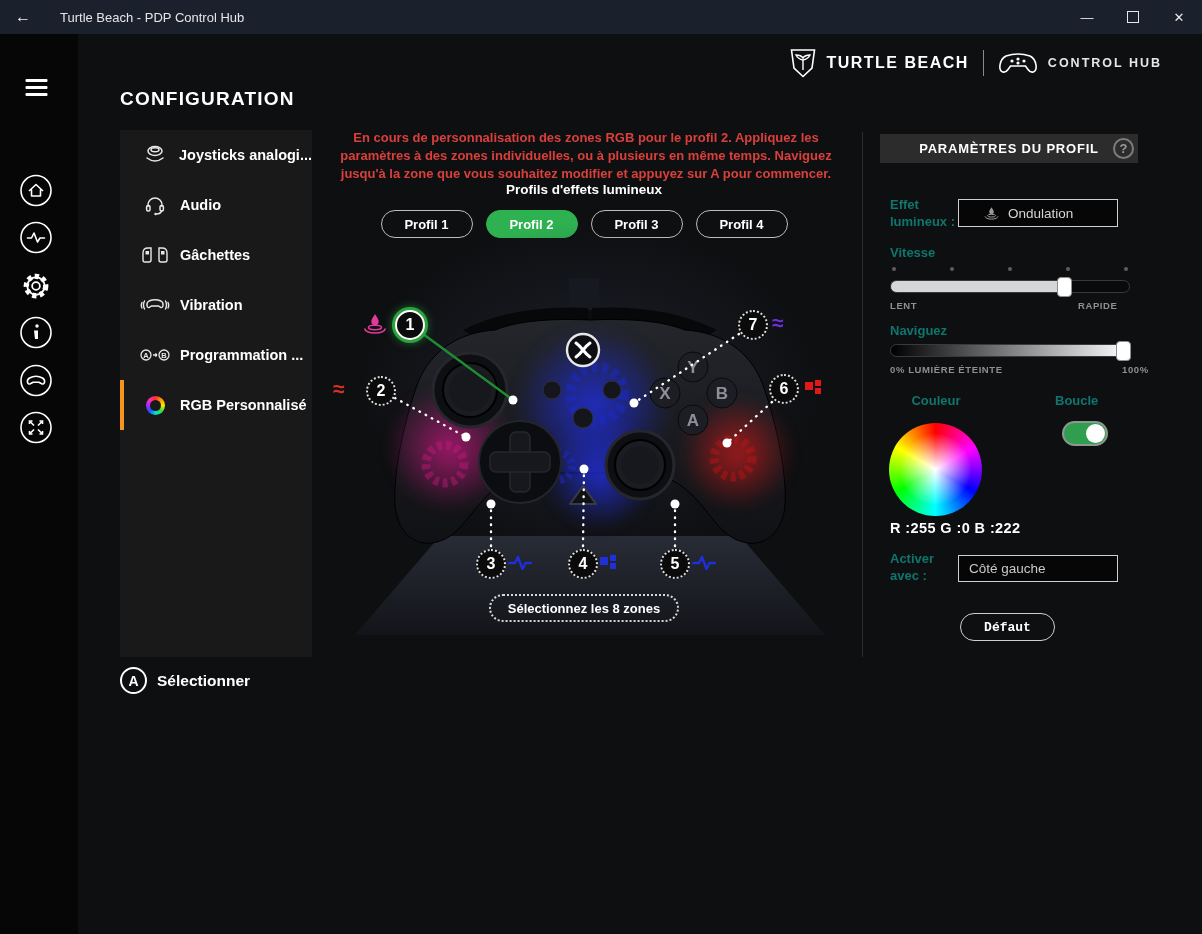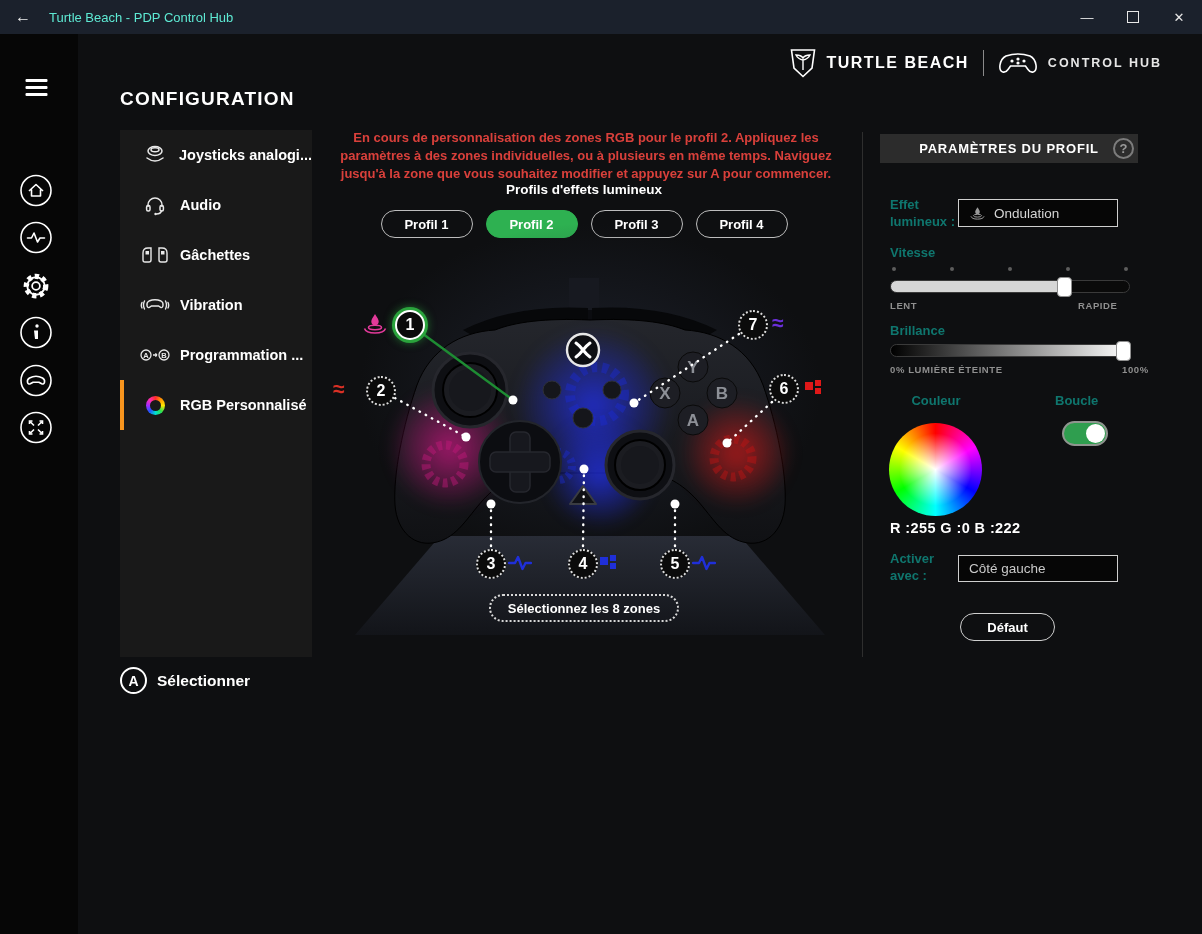--- a/index.html
+++ b/index.html
@@ -2,21 +2,21 @@
 <html><head>
 <meta charset="utf-8">
 <style>
   html,body{margin:0;padding:0;background:#000;}
   #app{position:relative;width:1202px;height:934px;background:#0e0f11;overflow:hidden;
        font-family:"Liberation Sans",sans-serif;color:#fff;}
   
   #titlebar{position:absolute;left:0;top:0;width:1202px;height:34px;background:#1b212c;
             display:flex;align-items:center;font-size:13px;}
   #back-btn{width:46px;text-align:center;font-size:16px;color:#eee;cursor:default;}
-  #win-title{margin-left:3px;color:#5eead4;}
+  #win-title{margin-left:14px;color:#e5e5e5;}
   #win-controls{position:absolute;right:0;top:0;height:34px;display:flex;}
   .win-btn{width:46px;height:34px;display:flex;align-items:center;justify-content:center;color:#e8e8e8;font-size:13px;}
   #max-btn span{display:block;width:10px;height:10px;border:1.2px solid #e8e8e8;}
   
   #rail{position:absolute;left:0;top:34px;width:78px;height:900px;background:#060606;}
   .rail-ic{position:absolute;left:36px;transform:translateX(-50%);width:33px;height:33px;
            display:flex;align-items:center;justify-content:center;}
   .rail-ic svg{display:block;}
   
   #brand{position:absolute;right:40px;top:48px;display:flex;align-items:center;gap:10px;}
@@ -65,21 +65,21 @@
   #hint .lbl{font-size:15.5px;font-weight:bold;}
   
   #vsep{position:absolute;left:862px;top:132px;width:1px;height:525px;background:#2e2e2e;}
   #panel-head{position:absolute;left:880px;top:134px;width:258px;height:29px;background:#2c2c2c;
       display:flex;align-items:center;justify-content:center;font-size:13px;font-weight:bold;letter-spacing:.8px;}
   #help{position:absolute;left:1113px;top:138px;width:21px;height:21px;border:2px solid #7c7c7c;border-radius:50%;
       box-sizing:border-box;display:flex;align-items:center;justify-content:center;color:#9a9a9a;
       font-size:13px;font-weight:bold;background:#2c2c2c;}
   .plabel{position:absolute;font-size:13px;font-weight:bold;color:#0f766e;line-height:17px;}
   #effect-box{position:absolute;left:958px;top:199px;width:160px;height:28px;box-sizing:border-box;
-      border:1px solid #cfcfcf;background:#060606;display:flex;align-items:center;gap:8px;padding:0 10px;}
+      border:1px solid #cfcfcf;background:#060606;display:flex;align-items:center;gap:8px;padding:0 24px;}
   #effect-box .val{color:#d5d5d5;font-size:13.5px;}
   #speed-ticks{position:absolute;left:892px;top:267px;width:236px;display:flex;justify-content:space-between;}
   #speed-ticks i{width:4px;height:4px;border-radius:50%;background:#5d5d5d;}
   .slider{position:absolute;left:890px;width:240px;height:13px;border-radius:7px;box-sizing:border-box;
       border:1px solid #3a3a3a;}
   #speed-slider{top:280px;background:linear-gradient(to right,#d6d6d6 0 73%,#0a0a0a 73%);}
   #bright-slider{top:344px;background:linear-gradient(to right,#000,#fff);}
   .handle{position:absolute;top:-4px;width:15px;height:20px;border-radius:4px;background:#fff;border:1px solid #8f8f8f;box-sizing:border-box;}
   #speed-handle{left:calc(73% - 8px);}
   #bright-handle{left:calc(100% - 13px);}
@@ -89,21 +89,21 @@
                  conic-gradient(#ff0000,#ff00ff,#0000ff,#00ffff,#00ff00,#ffff00,#ff0000);}
   #toggle{position:absolute;left:1062px;top:421px;width:46px;height:25px;border-radius:13px;background:#2f9e4f;
       border:2px solid #8f958f;box-sizing:border-box;}
   #toggle .knob{position:absolute;right:1px;top:1px;width:19px;height:19px;border-radius:50%;background:#fff;}
   #rgb-text{position:absolute;left:890px;top:520px;font-size:14.5px;font-weight:bold;letter-spacing:.4px;}
   #activate-box{position:absolute;left:958px;top:555px;width:160px;height:27px;box-sizing:border-box;
       border:1px solid #cfcfcf;background:#060606;display:flex;align-items:center;padding:0 10px;
       color:#c9c9c9;font-size:13.5px;}
   #default-btn{position:absolute;left:960px;top:613px;width:95px;height:28px;box-sizing:border-box;
       border:1.4px solid #cfcfcf;border-radius:15px;display:flex;align-items:center;justify-content:center;
-      font-size:13px;font-weight:bold;color:#fff;}
+      font-size:13px;font-weight:bold;color:#fff;font-family:Liberation Mono, monospace;}
 </style>
 </head>
 <body>
 
 <div id="app">
 
   <div id="titlebar">
     <div id="back-btn"><span>←</span></div>
     <div id="win-title">Turtle Beach - PDP Control Hub</div>
     <div id="win-controls">
@@ -426,21 +426,21 @@
       <i></i>
       <i></i>
       <i></i>
     </div>
   <div class="slider" id="speed-slider">
     <div class="handle" id="speed-handle"></div>
   </div>
   <div class="minmax" style="left:890px;top:300px">LENT</div>
   <div class="minmax" style="left:1078px;top:300px">RAPIDE</div>
 
-  <div class="plabel" style="left:890px;top:322px">Brillance</div>
+  <div class="plabel" style="left:890px;top:322px">Naviguez</div>
   <div class="slider" id="bright-slider">
     <div class="handle" id="bright-handle"></div>
   </div>
   <div class="minmax" style="left:890px;top:364px">0% LUMIÈRE ÉTEINTE</div>
   <div class="minmax" style="left:1122px;top:364px">100%</div>
 
   <div class="plabel" style="left:890px;top:392px;width:92px;text-align:center">Couleur</div>
   <div class="plabel" style="left:1055px;top:392px;width:60px;">Boucle</div>
   <div id="wheel"></div>
   <div id="toggle">

